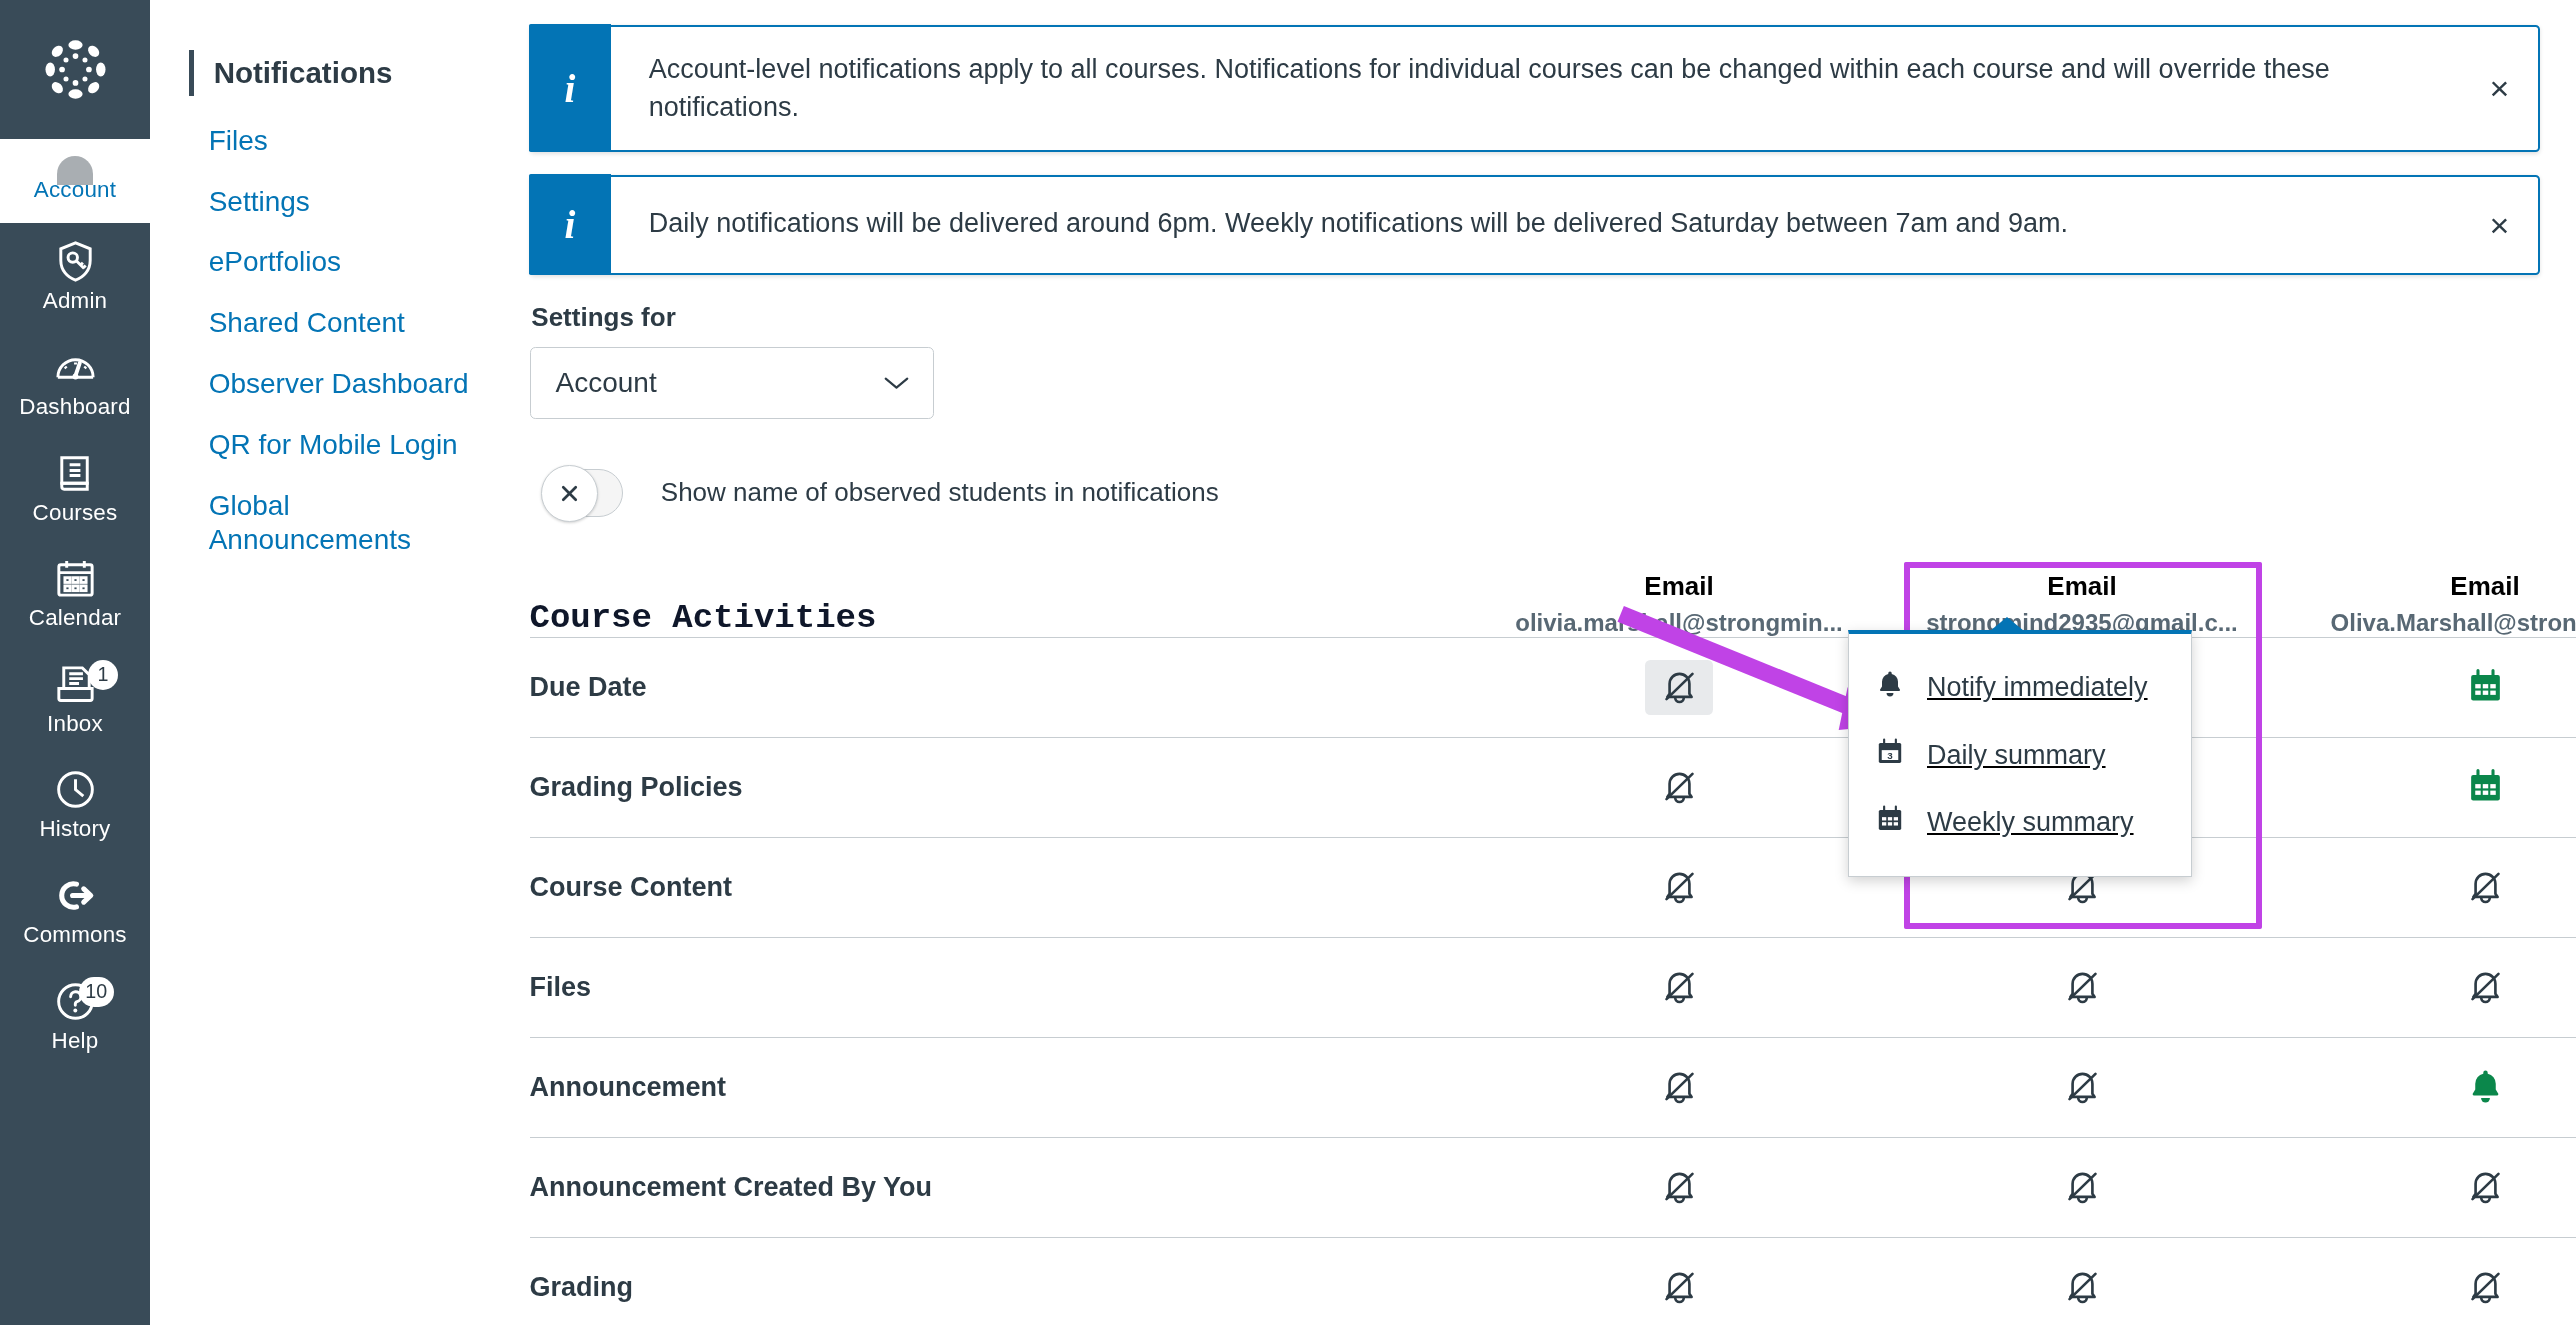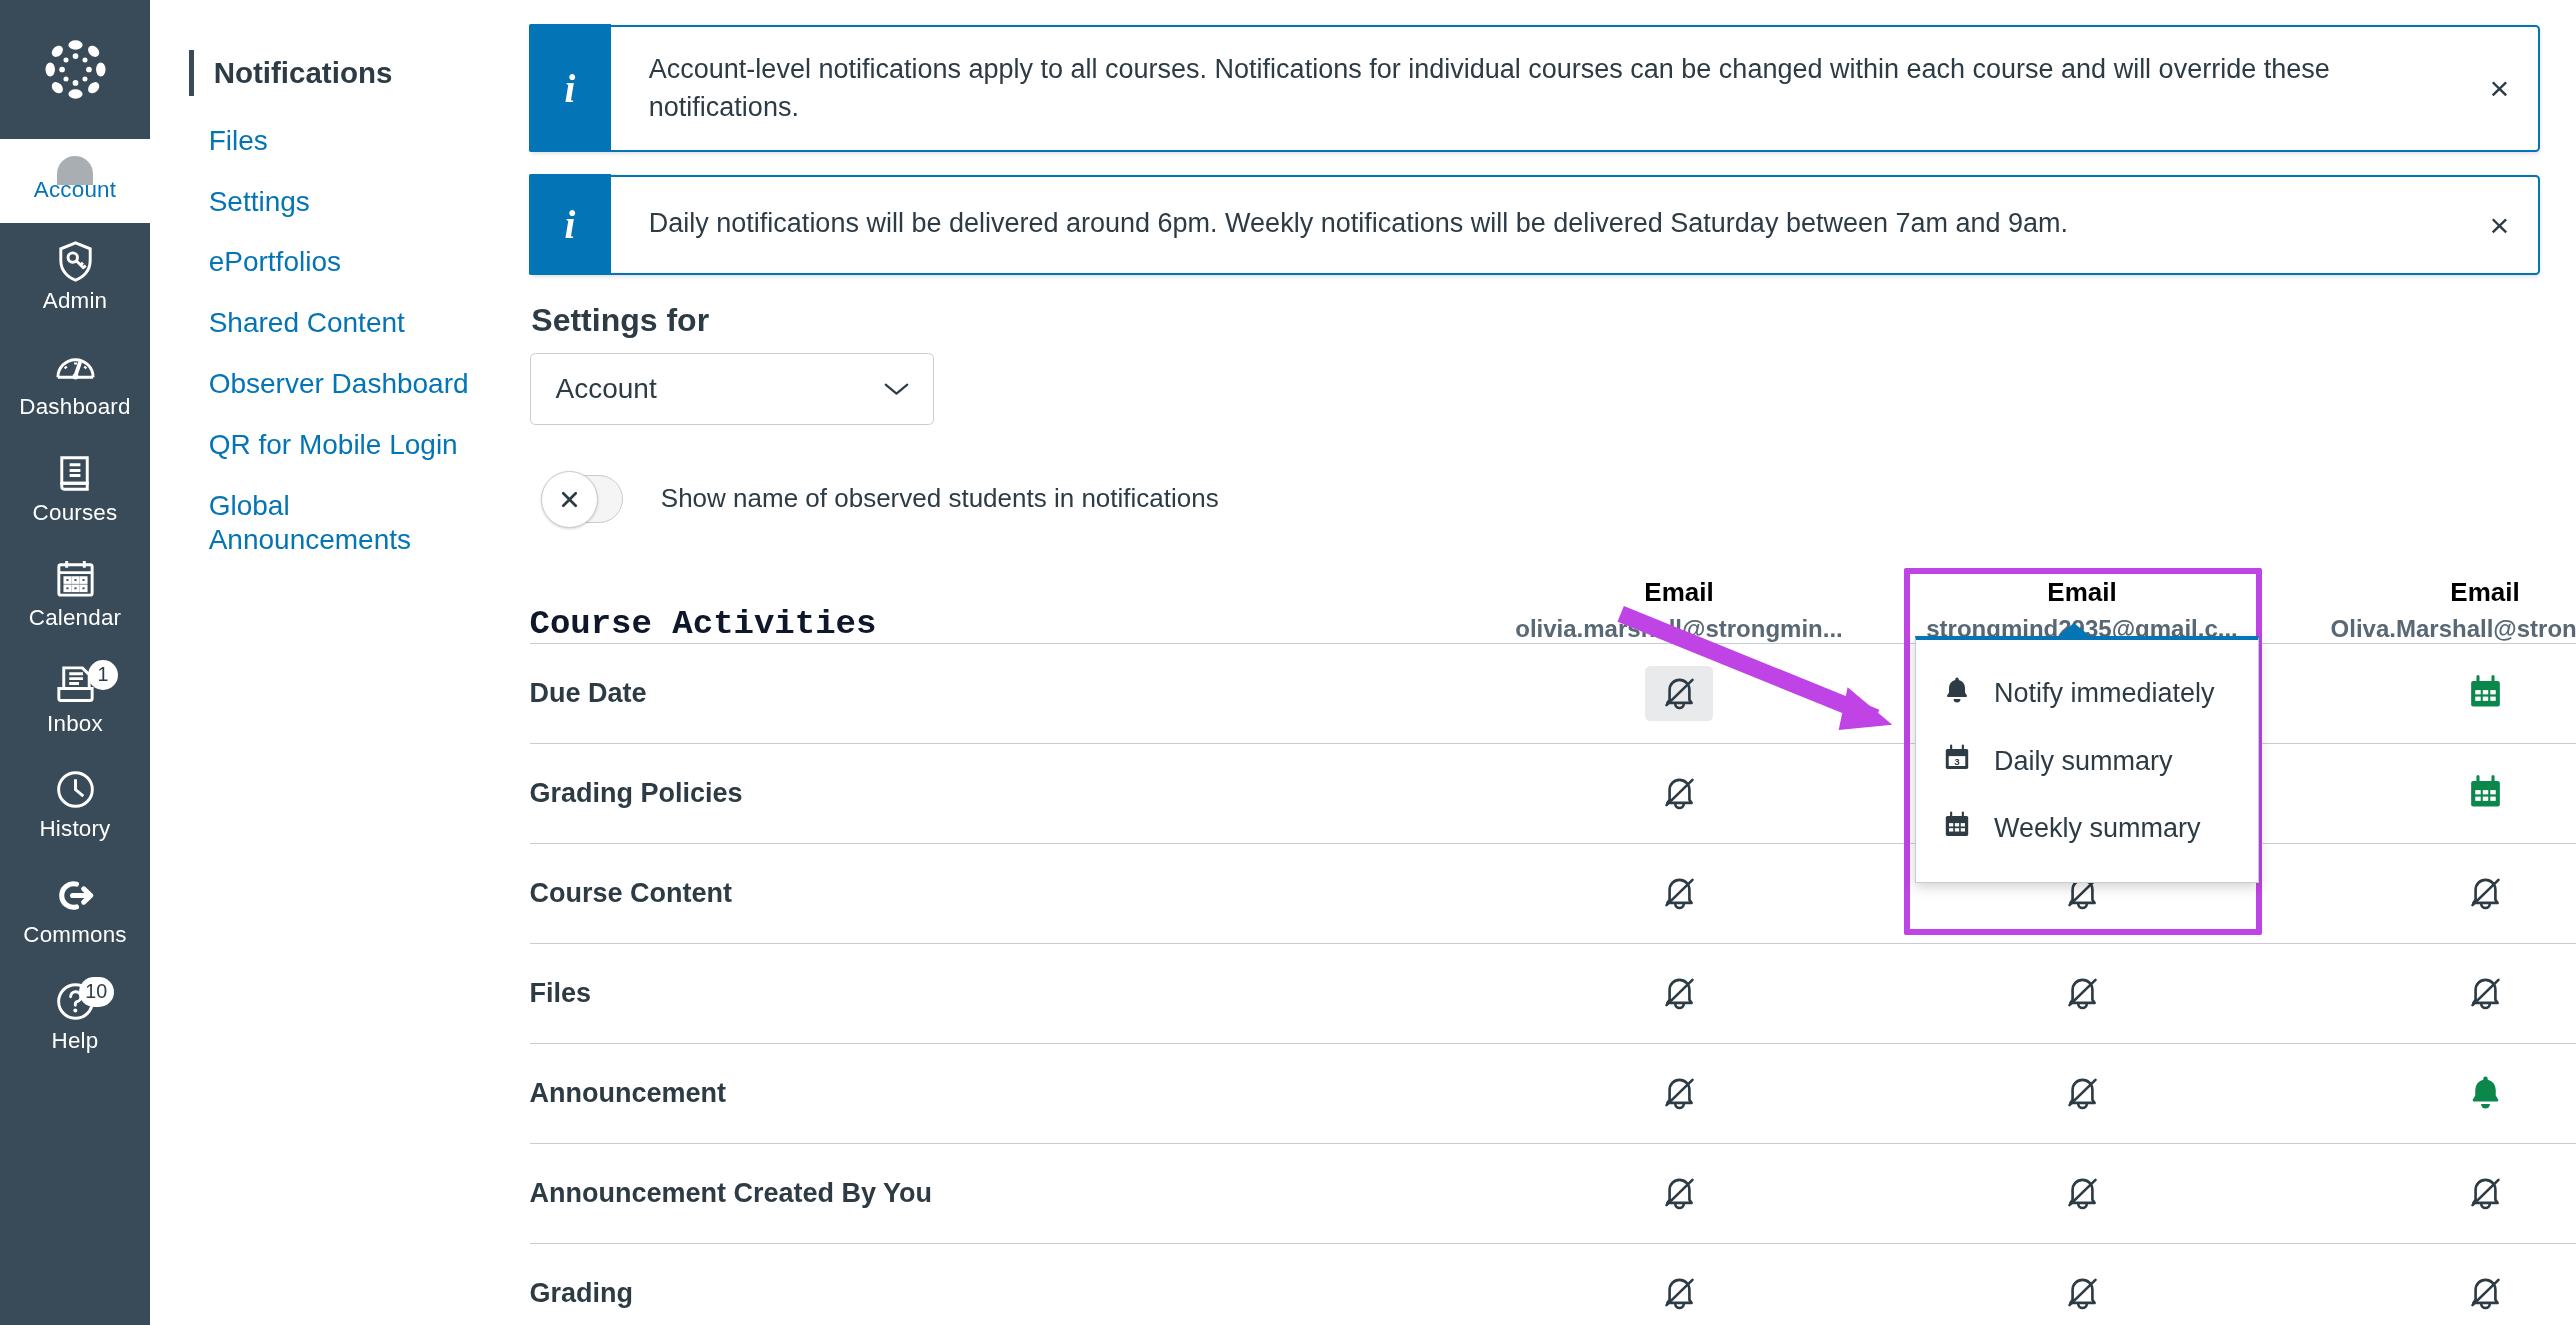--- a/index.html
+++ b/index.html
@@ -92,21 +92,21 @@
   }
   .alert-close {
     width: 77px; display: flex; align-items: center; justify-content: center;
     color: #2D3B45; font-size: 34px; line-height: 1; background: none;
     border: none; cursor: pointer; font-family: "Liberation Sans", sans-serif;
   }
   .alert.two .alert-body { padding-top: 27px; padding-bottom: 27px; }
 
   
   .settings-label {
-    font-size: 32px; font-weight: 700; color: #2D3B45;
+    font-size: 26px; font-weight: 700; color: #2D3B45;
     margin: 27px 0 14.3px 1.8px;
   }
   .select-box {
     width: 404px; height: 72px; border: 1.8px solid #C7CDD1; border-radius: 5.4px;
     display: flex; align-items: center; justify-content: space-between;
     padding: 0 23px 0 25px; background: #fff; cursor: pointer;
   }
   .select-value { font-size: 28px; color: #2D3B45; }
   .chev { width: 27px; height: 16px; }
 
@@ -566,21 +566,21 @@
                         <path d="M9.5 18.6a2.5 2.5 0 0 0 5 0"></path>
                         <path d="M4.4 19.4 19.6 4.6" stroke-linecap="round"></path>
                       </svg></span>
                   </button></td>
               </tr>
             </tbody>
         </table>
 
         <div class="hl-box" style="left:1374px; top:-9px; width:358px; height:367px;"></div>
 
-        <div class="popover" style="left:1385px; top:59px;">
+        <div class="popover" style="left:1318px; top:59px;text-decoration:underline;">
           <div class="pop-item">
             <span>
               <svg viewBox="0 0 24 24" fill="#2D3B45">
                 <path d="M12 2.6a1.3 1.3 0 0 0-1.3 1.3v.6A6 6 0 0 0 6 10.4v3.4l-1.4 2.3a.7.7 0 0 0 .6 1.1h13.6a.7.7 0 0 0 .6-1.1L18 13.8v-3.4a6 6 0 0 0-4.7-5.9v-.6A1.3 1.3 0 0 0 12 2.6Z"></path>
                 <path d="M9.4 18.8a2.6 2.6 0 0 0 5.2 0Z"></path>
               </svg>
             </span>
             <span>Notify immediately</span>
           </div>
           <div class="pop-item">

